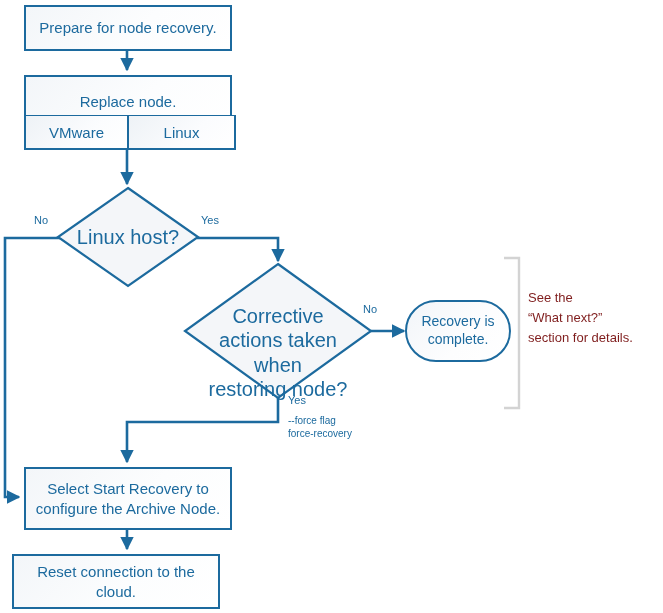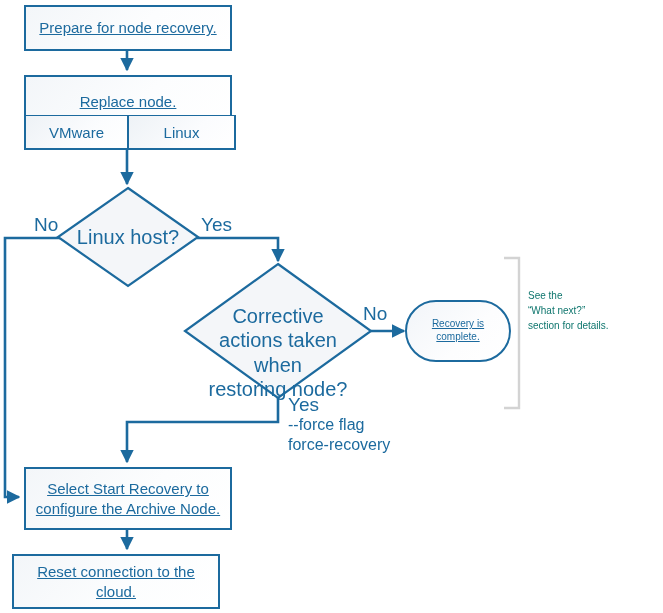--- a/index.html
+++ b/index.html
@@ -30,21 +30,20 @@
   
   .node {
     position: absolute;
     box-sizing: border-box;
     color: #1C6A9E;
     display: flex;
     align-items: center;
     justify-content: center;
     text-align: center;
     line-height: 1.28;
-    text-decoration: underline;
   }
   .box {
     border: 2px solid #1C6A9E;
     background: linear-gradient(135deg, #f3f6f9 0%, #fcfdfe 55%, #ffffff 100%);
     font-size: 15px;
   }
   .box.split-top {
     border-bottom: 1px solid #1C6A9E;
   }
   .subbox {
@@ -60,55 +59,55 @@
     justify-content: center;
     text-align: right;
   }
   .subbox.left { border-right: 1px solid #1C6A9E; }
   .subbox.right { border-left: 1px solid #1C6A9E; }
 
   .terminator {
     border: 2px solid #1C6A9E;
     border-radius: 34px;
     background: linear-gradient(135deg, #f2f5f9 0%, #fdfdfe 60%, #ffffff 100%);
-    font-size: 10px;
+    font-size: 14px;
     align-items: center;
   }
 
   
   .diamond-label {
     position: absolute;
     color: #1C6A9E;
     font-size: 20px;
     text-align: center;
     line-height: 1.22;
     display: flex;
     align-items: center;
     justify-content: center;
     pointer-events: none;
   }
 
   
   .edge-label {
     position: absolute;
     color: #1C6A9E;
-    font-size: 19px;
+    font-size: 11px;
     white-space: nowrap;
   }
   .note {
     position: absolute;
-    color: #0f766e;
-    font-size: 10px;
+    color: #7f1d1d;
+    font-size: 13px;
     line-height: 1.52;
     white-space: pre-line;
   }
   .flag-note {
     position: absolute;
     color: #1C6A9E;
-    font-size: 16px;
+    font-size: 10px;
     line-height: 1.28;
     white-space: pre-line;
   }
 </style>
 </head>
 <body>
 
 <div id="canvas">
 
   <svg id="edges" viewBox="0 0 663 613" width="663" height="613" xmlns="http://www.w3.org/2000/svg">

